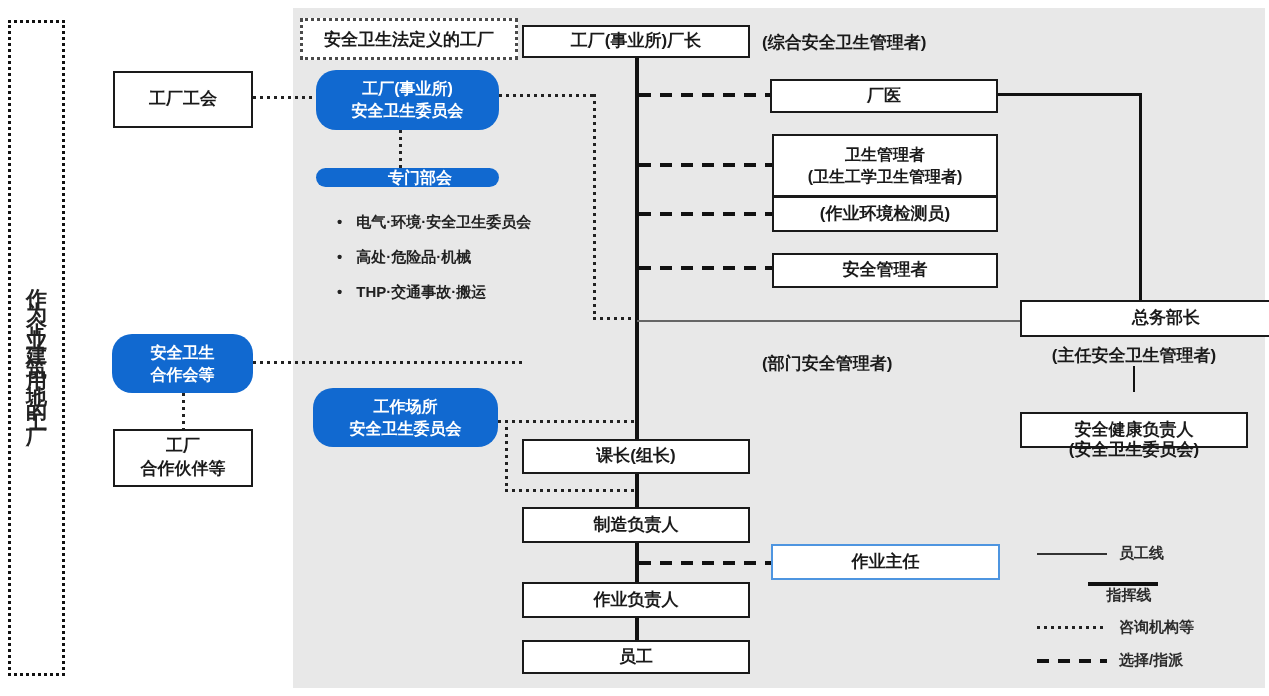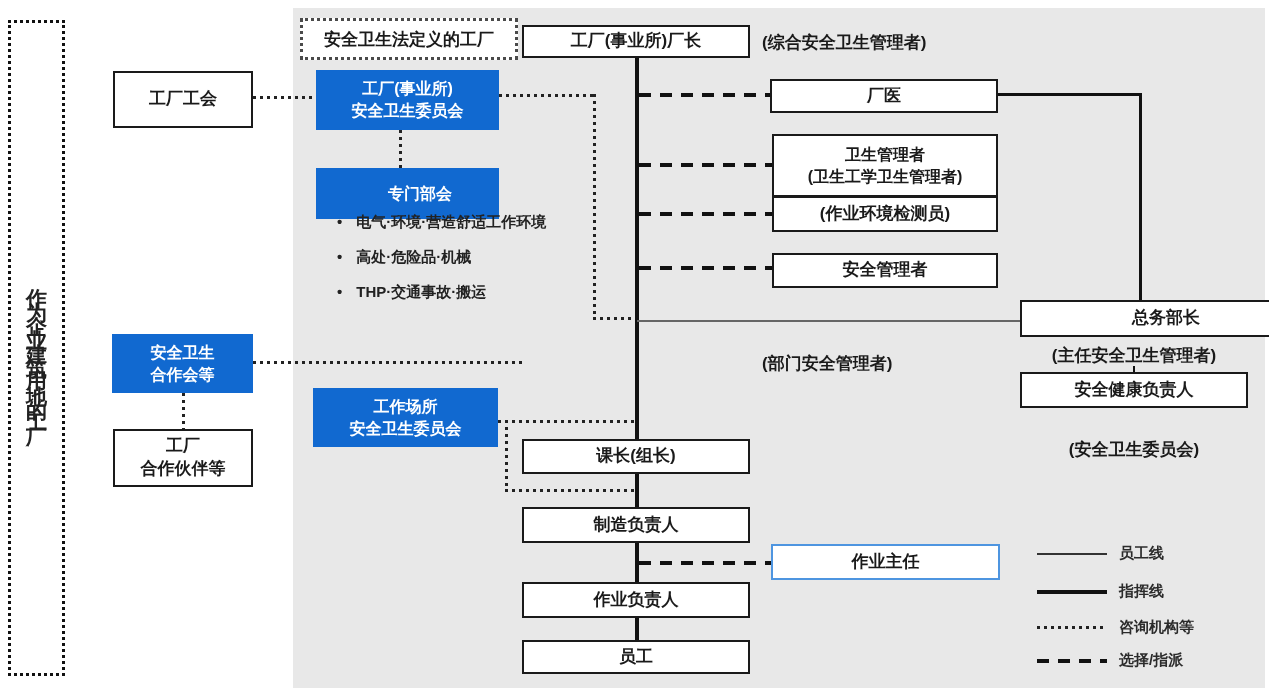--- a/index.html
+++ b/index.html
@@ -5,21 +5,21 @@
   * { margin:0; padding:0; box-sizing:border-box; }
   html,body { background:#ffffff; }
   body { font-family:"Liberation Sans","DejaVu Sans",sans-serif; color:#1a1a1a; }
   #stage { position:relative; width:1269px; height:696px; background:#ffffff; overflow:hidden; }
 
   .panel { position:absolute; left:293px; top:8px; width:972px; height:680px; background:#e8e8e8; }
 
   .box { position:absolute; display:flex; align-items:center; justify-content:center;
          text-align:center; font-weight:bold; white-space:pre-line; line-height:1.35; }
   .wbox { background:#ffffff; border:2px solid #1a1a1a; font-size:17px; }
-  .bbox { background:#1169d0; color:#ffffff; font-size:16px; }
+  .bbox { background:#1169d0; color:#ffffff; font-size:16px;border-radius:20px; }
   .hl   { background:#ffffff; border:2px solid #4e95e0; font-size:17px; }
   .dotbox { background:#ffffff; border:3px dotted #4a4a4a; font-size:17px; font-weight:bold;
             display:flex; align-items:center; justify-content:center; position:absolute; }
 
   .note { position:absolute; font-weight:bold; font-size:17px; white-space:nowrap; }
 
   
   .ln { position:absolute; }
   .thick-h { height:3px; background:#111; }
   .thick-v { width:3px;  background:#111; }
@@ -87,51 +87,51 @@
   <div class="note" style="left:762px; top:31px;">(综合安全卫生管理者)</div>
 
   <div class="box wbox" style="left:113px; top:71px; width:140px; height:57px;">工厂工会</div>
   <div class="box wbox" style="left:113px; top:429px; width:140px; height:58px;">工厂
 合作伙伴等</div>
   <div class="box bbox" style="left:112px; top:334px; width:141px; height:59px;">安全卫生
 合作会等</div>
 
   <div class="box bbox" style="left:316px; top:70px; width:183px; height:60px;">工厂(事业所)
 安全卫生委员会</div>
-  <div class="box bbox" style="left:316px; top:168px; width:183px; height:51px;padding-left:25px;">专门部会</div>
+  <div class="box bbox" style="left:316px; top:168px; width:183px; height:19px;padding-left:25px;">专门部会</div>
   <div class="box bbox" style="left:313px; top:388px; width:185px; height:59px;">工作场所
 安全卫生委员会</div>
 
-  <div class="bullet" style="left:337px; top:213px;">电气·环境·营造舒适工作环境</div>
+  <div class="bullet" style="left:337px; top:213px;">电气·环境·安全卫生委员会</div>
   <div class="bullet" style="left:337px; top:248px;">高处·危险品·机械</div>
   <div class="bullet" style="left:337px; top:283px;text-align:right;">THP·交通事故·搬运</div>
 
   <div class="box wbox" style="left:770px; top:79px; width:228px; height:34px;">厂医</div>
   <div class="box wbox" style="left:772px; top:134px; width:226px; height:63px; font-size:16px;">卫生管理者
 (卫生工学卫生管理者)</div>
   <div class="box wbox" style="left:772px; top:196px; width:226px; height:36px;">(作业环境检测员)</div>
   <div class="box wbox" style="left:772px; top:253px; width:226px; height:35px;">安全管理者</div>
 
   <div class="box wbox" style="left:1020px; top:300px; width:274px; height:37px;padding-left:18px;">总务部长</div>
   <div class="note" style="left:1020px; top:344px; width:228px; text-align:center;">(主任安全卫生管理者)</div>
-  <div class="box wbox" style="left:1020px; top:372px; width:228px; height:36px;">安全健康负责人</div>
+  <div class="box wbox" style="left:1020px; top:412px; width:228px; height:36px;">安全健康负责人</div>
   <div class="note" style="left:1020px; top:438px; width:228px; text-align:center;">(安全卫生委员会)</div>
 
   <div class="note" style="left:762px; top:352px;">(部门安全管理者)</div>
   <div class="box wbox" style="left:522px; top:439px; width:228px; height:35px;">课长(组长)</div>
   <div class="box wbox" style="left:522px; top:507px; width:228px; height:36px;">制造负责人</div>
   <div class="box hl" style="left:771px; top:544px; width:229px; height:36px;">作业主任</div>
   <div class="box wbox" style="left:522px; top:582px; width:228px; height:36px;">作业负责人</div>
   <div class="box wbox" style="left:522px; top:640px; width:228px; height:34px;">员工</div>
 
   <div class="legend-row" style="left:1037px; top:544px;">
     <div class="legend-sample thin-h" style="height:2px; background:#333;"></div>
     <div class="legend-label">员工线</div>
   </div>
-  <div class="legend-row" style="left:1037px; top:582px;">
+  <div class="legend-row" style="left:1088px; top:582px;flex-direction:column;">
     <div class="legend-sample" style="height:4px; background:#111;"></div>
     <div class="legend-label">指挥线</div>
   </div>
   <div class="legend-row" style="left:1037px; top:618px;">
     <div class="legend-sample dot-h"></div>
     <div class="legend-label">咨询机构等</div>
   </div>
   <div class="legend-row" style="left:1037px; top:651px;">
     <div class="legend-sample dash-h"></div>
     <div class="legend-label">选择/指派</div>

